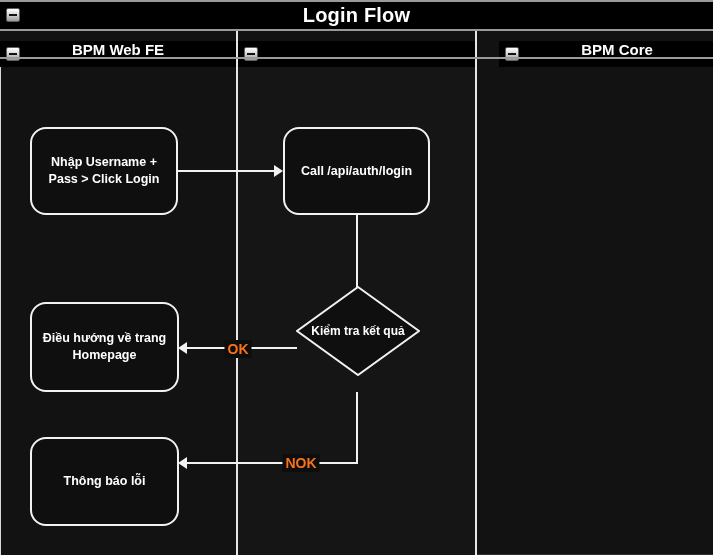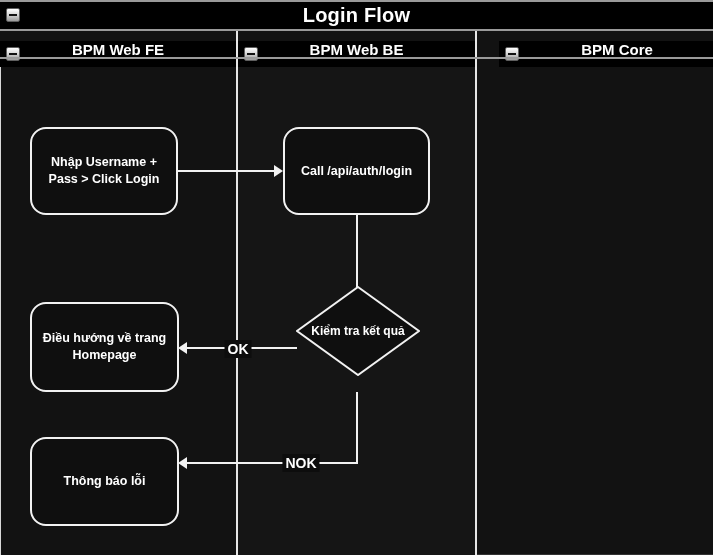--- a/index.html
+++ b/index.html
@@ -79,21 +79,21 @@
   .e4v { left: 356px; top: 392px; width: 2px;  height: 72px; }
   .e4h { left: 187px; top: 462px; width: 171px; height: 2px; }
   .ah { position: absolute; width: 0; height: 0; }
   .ah-right { left: 274px; top: 165px; border-top: 6px solid transparent; border-bottom: 6px solid transparent; border-left: 9px solid #f2f2f2; }
   .ah-down  { left: 351px; top: 293px; border-left: 6px solid transparent; border-right: 6px solid transparent; border-top: 10px solid #f2f2f2; }
   .ah-left-ok  { left: 178px; top: 342px; border-top: 6px solid transparent; border-bottom: 6px solid transparent; border-right: 9px solid #f2f2f2; }
   .ah-left-nok { left: 178px; top: 457px; border-top: 6px solid transparent; border-bottom: 6px solid transparent; border-right: 9px solid #f2f2f2; }
   .edge-label {
     position: absolute; transform: translate(-50%, -50%);
     background: #0d0d0d; padding: 1px 3px;
-    font-size: 14px; font-weight: bold; color: #ffffff;
+    font-size: 14px; font-weight: bold; color: #f97316;
     z-index: 5;
   }
   .el-ok  { left: 238px; top: 349px; }
   .el-nok { left: 301px; top: 463px; }
 </style>
 </head>
 <body>
 
 <div class="pool">
 
@@ -111,21 +111,20 @@
   <div class="lane-head lh-1">
     <button class="collapse-btn">
       <span class="minus-glyph"></span>
     </button>
     <span class="lane-label">BPM Web FE</span>
   </div>
   <div class="lane-head lh-2">
     <button class="collapse-btn">
       <span class="minus-glyph"></span>
     </button>
-    <span class="lane-label">BPM Web BE</span>
   </div>
   <div class="lane-head lh-3">
     <button class="collapse-btn">
       <span class="minus-glyph"></span>
     </button>
     <span class="lane-label">BPM Core</span>
   </div>
 
   <div class="hline hl-under-heads"></div>
 

